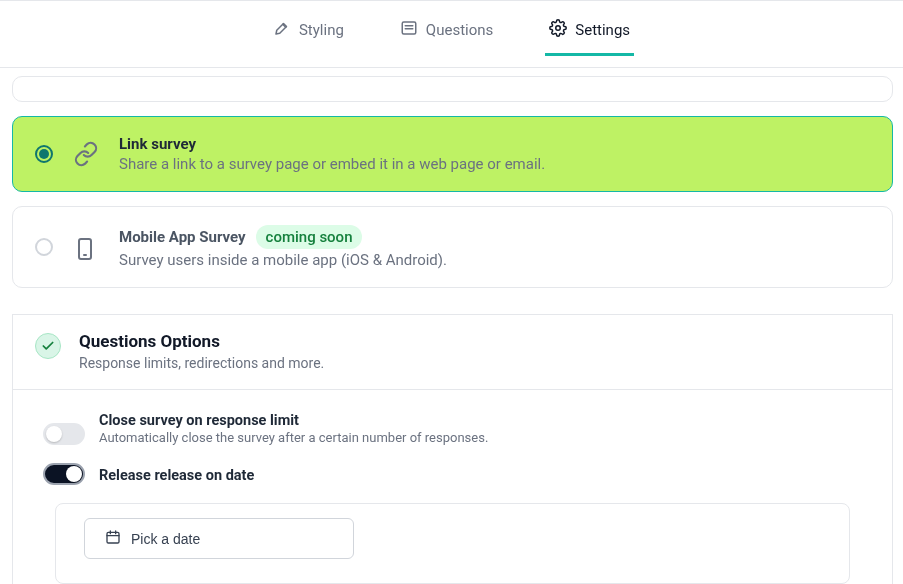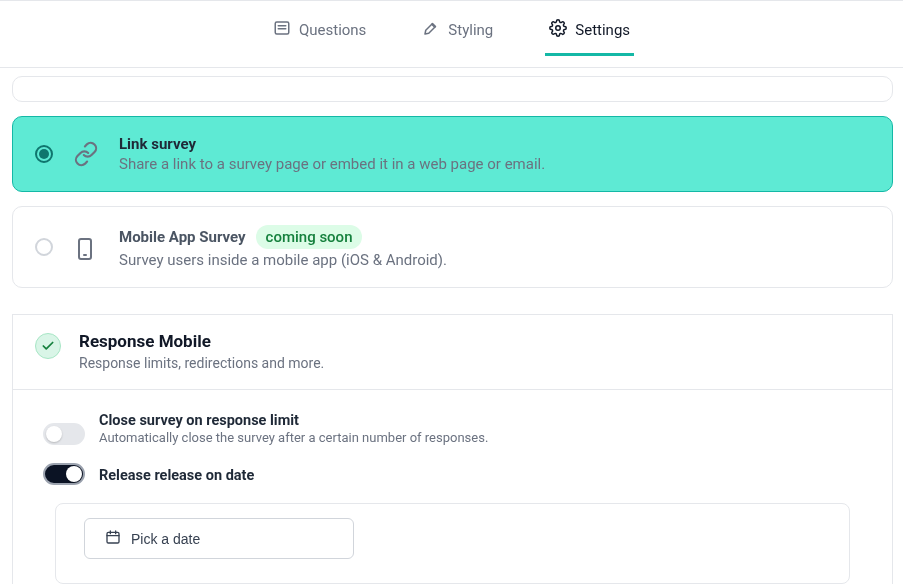--- a/index.html
+++ b/index.html
@@ -56,21 +56,21 @@
       gap: 20px;
       padding: 18px 22px;
       border: 1.5px solid #e5e7eb;
       border-radius: 10px;
       margin-bottom: 14px;
       background: #fff;
       cursor: pointer;
     }
     .option-card.selected {
       border-color: #14b8a6;
-      background: #5eead4;
+      background: #bef264;
     }
     .radio {
       width: 18px;
       height: 18px;
       border: 2px solid #d1d5db;
       border-radius: 50%;
       display: flex;
       align-items: center;
       justify-content: center;
       flex-shrink: 0;
@@ -214,35 +214,35 @@
       min-width: 270px;
     }
   </style>
 </head>
 <body>
 
 <div class="header">
   <div class="tab">
     <span>
       <svg width="18" height="18" viewBox="0 0 24 24" fill="none" stroke="#6b7280" stroke-width="2" stroke-linecap="round" stroke-linejoin="round">
+          <path d="M14 6l4 4-9 9-5 1 1-5 9-9z"></path>
+          <path d="M13 7l4 4"></path>
+        </svg>
+    </span>
+    <span>Styling</span>
+  </div>
+  <div class="tab">
+    <span>
+      <svg width="18" height="18" viewBox="0 0 24 24" fill="none" stroke="#6b7280" stroke-width="2" stroke-linecap="round" stroke-linejoin="round">
           <rect x="3" y="4" width="18" height="16" rx="2"></rect>
           <line x1="7" y1="9" x2="17" y2="9"></line>
           <line x1="7" y1="13" x2="17" y2="13"></line>
         </svg>
     </span>
     <span>Questions</span>
-  </div>
-  <div class="tab">
-    <span>
-      <svg width="18" height="18" viewBox="0 0 24 24" fill="none" stroke="#6b7280" stroke-width="2" stroke-linecap="round" stroke-linejoin="round">
-          <path d="M14 6l4 4-9 9-5 1 1-5 9-9z"></path>
-          <path d="M13 7l4 4"></path>
-        </svg>
-    </span>
-    <span>Styling</span>
   </div>
   <div class="tab active">
     <span>
       <svg width="18" height="18" viewBox="0 0 24 24" fill="none" stroke="#111827" stroke-width="2" stroke-linecap="round" stroke-linejoin="round">
           <circle cx="12" cy="12" r="3"></circle>
           <path d="M19.4 15a1.7 1.7 0 0 0 .34 1.87l.06.06a2 2 0 1 1-2.83 2.83l-.06-.06a1.7 1.7 0 0 0-1.87-.34 1.7 1.7 0 0 0-1 1.55V21a2 2 0 0 1-4 0v-.09a1.7 1.7 0 0 0-1-1.55 1.7 1.7 0 0 0-1.87.34l-.06.06a2 2 0 1 1-2.83-2.83l.06-.06a1.7 1.7 0 0 0 .34-1.87 1.7 1.7 0 0 0-1.55-1H3a2 2 0 0 1 0-4h.09a1.7 1.7 0 0 0 1.55-1 1.7 1.7 0 0 0-.34-1.87l-.06-.06a2 2 0 1 1 2.83-2.83l.06.06a1.7 1.7 0 0 0 1.87.34H9a1.7 1.7 0 0 0 1-1.55V3a2 2 0 0 1 4 0v.09a1.7 1.7 0 0 0 1 1.55 1.7 1.7 0 0 0 1.87-.34l.06-.06a2 2 0 1 1 2.83 2.83l-.06.06a1.7 1.7 0 0 0-.34 1.87V9a1.7 1.7 0 0 0 1.55 1H21a2 2 0 0 1 0 4h-.09a1.7 1.7 0 0 0-1.55 1z"></path>
         </svg>
     </span>
     <span>Settings</span>
   </div>
@@ -283,21 +283,21 @@
   </div>
 
   <div class="section-block">
     <div class="section-header">
       <div class="check-circle">
         <svg width="14" height="14" viewBox="0 0 24 24" fill="none" stroke="#15803d" stroke-width="3" stroke-linecap="round" stroke-linejoin="round">
             <polyline points="20 6 9 17 4 12"></polyline>
           </svg>
       </div>
       <div>
-        <h3>Response Mobile</h3>
+        <h3>Questions Options</h3>
         <p>Response limits, redirections and more.</p>
       </div>
     </div>
 
     <div class="options-list">
       <div class="toggle-row">
         <div class="toggle">
             <div class="knob"></div>
           </div>
         <div class="toggle-text">

